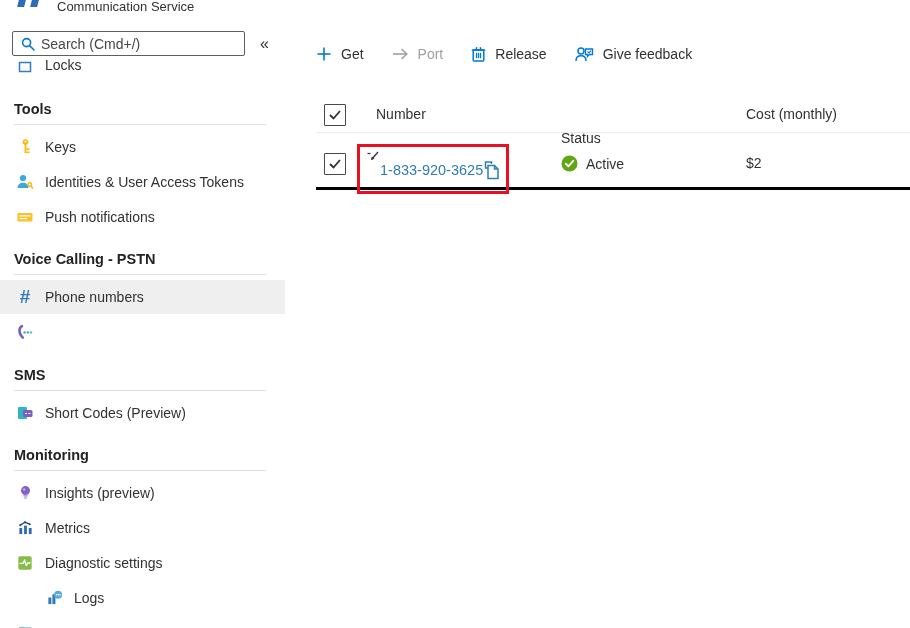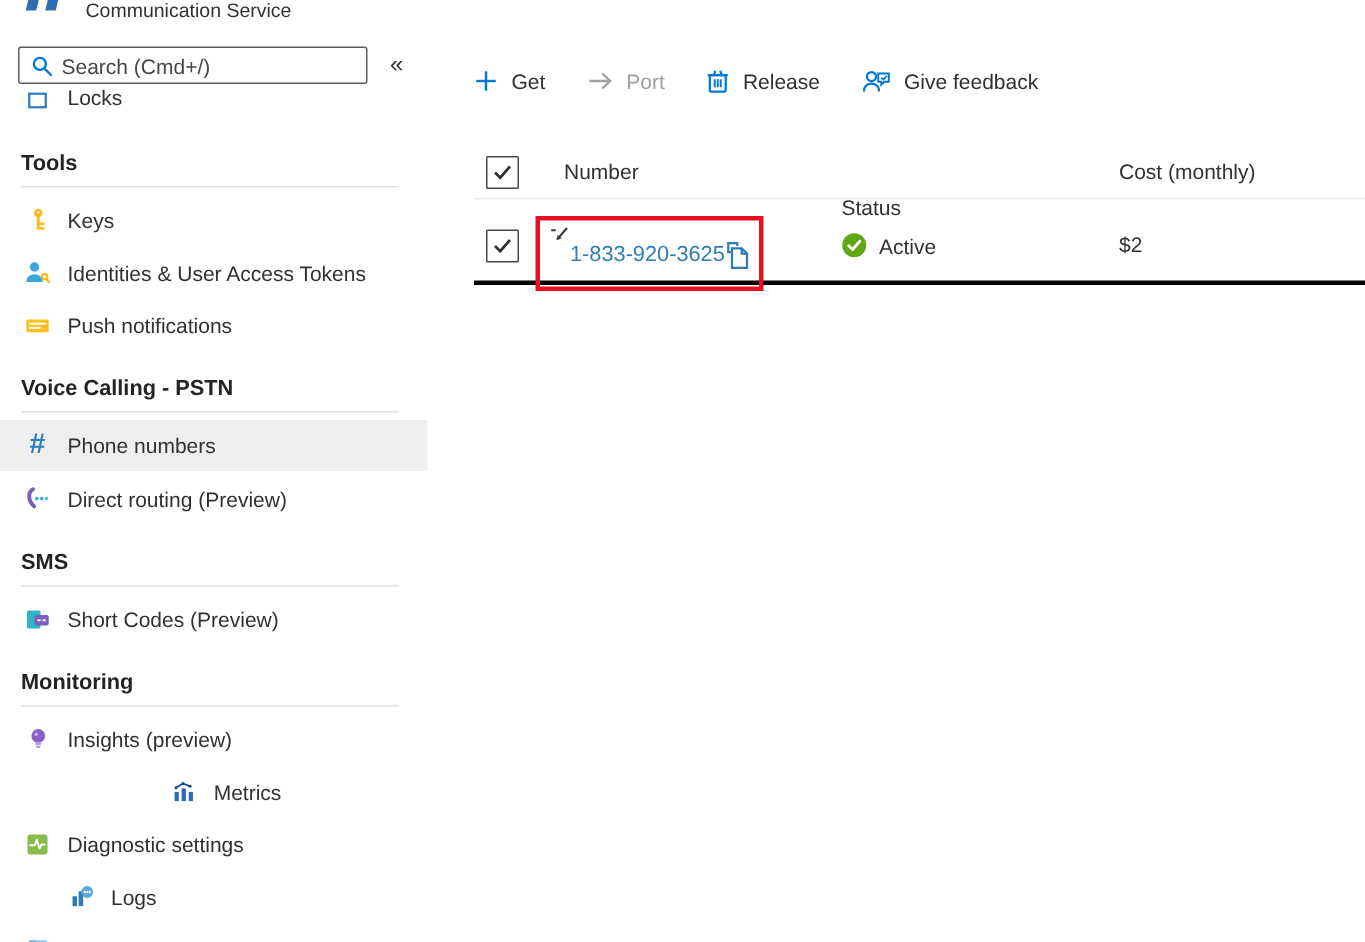--- a/index.html
+++ b/index.html
@@ -141,21 +141,20 @@
 
     <div class="nav-item" style="top:315px;">
       <span class="ico">
         <svg width="18" height="18" viewBox="0 0 18 18">
             <path d="M6 2.2 C2.6 4 2.4 9.5 6.8 13.6" fill="none" stroke="#7a5fc0" stroke-width="2.6" stroke-linecap="round"></path>
             <circle cx="8.6" cy="8.4" r="1.2" fill="#3aa7dd"></circle>
             <circle cx="11.8" cy="8.4" r="1.2" fill="#3aa7dd"></circle>
             <circle cx="15" cy="8.4" r="1.2" fill="#49c5d8"></circle>
           </svg>
       </span>
-      <span class="lbl">Direct routing (Preview)</span>
     </div>
 
     <div class="section-header" style="top:367px;">SMS</div>
     <div class="sb-divider" style="top:390px;"></div>
 
     <div class="nav-item" style="top:395px;">
       <span class="ico">
         <svg width="18" height="18" viewBox="0 0 18 18">
             <rect x="2" y="3" width="9" height="12" rx="1" fill="#31b5c4"></rect>
             <rect x="7" y="6" width="9.5" height="7" rx="1.5" fill="#7a5fc0"></rect>
@@ -173,21 +172,21 @@
         <svg width="17" height="17" viewBox="0 0 18 18">
             <circle cx="9" cy="7" r="4.8" fill="#8661c5"></circle>
             <circle cx="7.6" cy="5.8" r="1.3" fill="#c0aee8"></circle>
             <rect x="6.8" y="11.5" width="4.4" height="2" rx="0.8" fill="#b5a0e3"></rect>
             <rect x="7.4" y="14" width="3.2" height="1.6" rx="0.8" fill="#b5a0e3"></rect>
           </svg>
       </span>
       <span class="lbl">Insights (preview)</span>
     </div>
 
-    <div class="nav-item" style="top:510px;justify-content:center;">
+    <div class="nav-item" style="top:510px;">
       <span class="ico">
         <svg width="17" height="17" viewBox="0 0 18 18">
             <rect x="2.5" y="9.5" width="3" height="6.5" fill="#2f6cb3"></rect>
             <rect x="7.5" y="7" width="3" height="9" fill="#2f6cb3"></rect>
             <rect x="12.5" y="9.5" width="3" height="6.5" fill="#2f6cb3"></rect>
             <polyline points="3.5,6.5 8.5,3.5 13.5,5.5" fill="none" stroke="#1b4e7e" stroke-width="1.3"></polyline>
             <circle cx="3.5" cy="6.5" r="1.1" fill="#1b4e7e"></circle>
             <circle cx="8.5" cy="3.5" r="1.1" fill="#1b4e7e"></circle>
             <circle cx="13.5" cy="5.5" r="1.1" fill="#1b4e7e"></circle>
           </svg>

